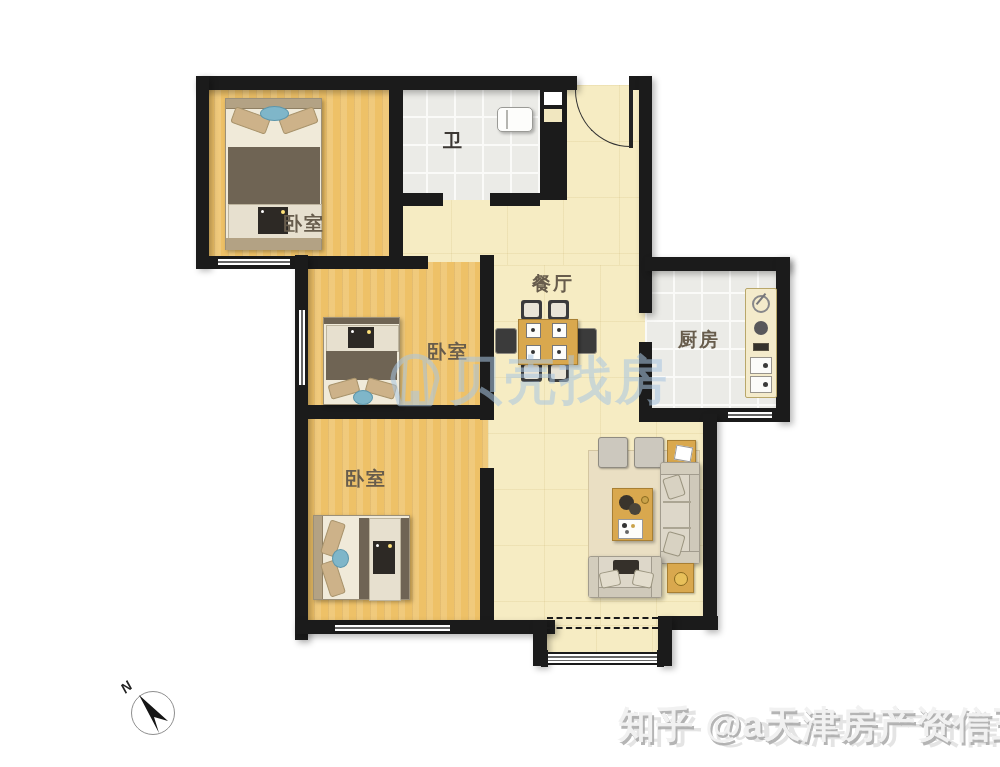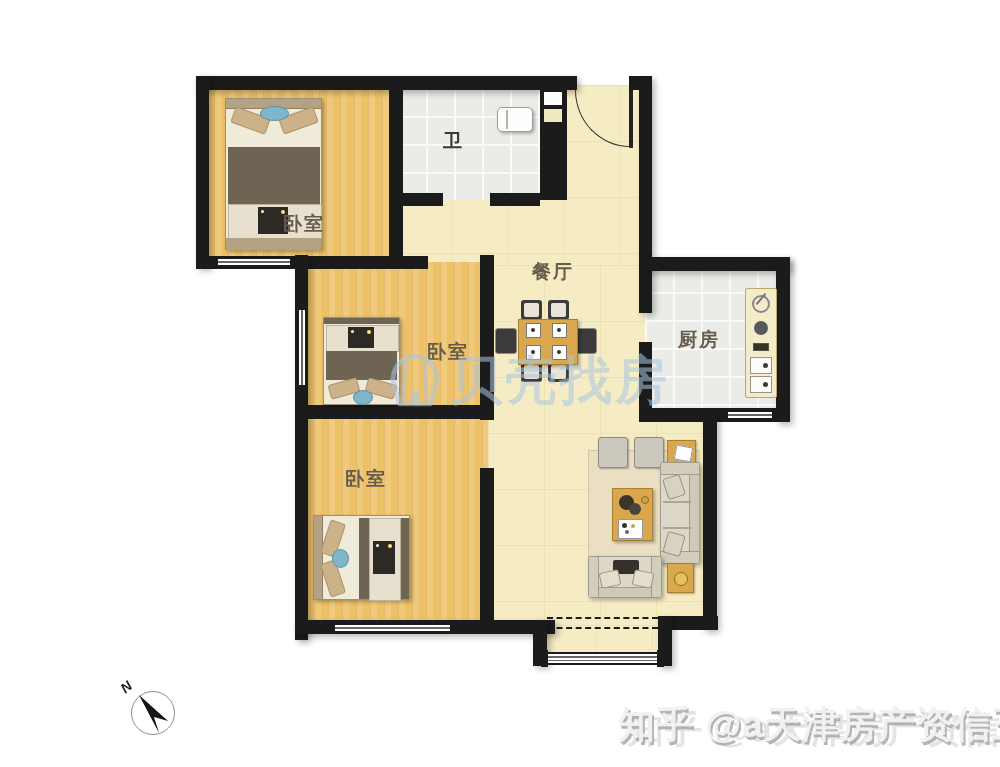--- a/index.html
+++ b/index.html
@@ -212,21 +212,21 @@
     <div style="position:absolute;left:24px;top:3px;width:26px;height:14px;background:#35302a;border-radius:2px;"></div>
     <div class="pillow" style="left:11px;top:14px;width:18px;height:14px;background:#e3ddcd;border-color:#9a947f;transform:rotate(-12deg);"></div>
     <div class="pillow" style="left:44px;top:14px;width:18px;height:14px;background:#e3ddcd;border-color:#9a947f;transform:rotate(12deg);"></div>
   </div>
   <div class="furn wooditem" style="left:667px;top:563px;width:27px;height:30px;box-shadow:1px 1px 2px rgba(0,0,0,0.3);">
     <div style="position:absolute;left:6px;top:8px;width:14px;height:14px;border-radius:50%;background:#e8c05a;border:1.5px solid #8a6a1f;box-sizing:border-box;"></div>
   </div>
 
   <div class="room-label" style="left:283px;top:211px;">卧室</div>
   <div class="room-label" style="left:443px;top:128px;color:#3c3834;">卫</div>
-  <div class="room-label" style="left:532px;top:259px;">餐厅</div>
+  <div class="room-label" style="left:532px;top:271px;">餐厅</div>
   <div class="room-label" style="left:427px;top:339px;">卧室</div>
   <div class="room-label" style="left:678px;top:327px;">厨房</div>
   <div class="room-label" style="left:345px;top:466px;">卧室</div>
 
   <div class="wm-center">
     <svg width="54" height="58" viewBox="0 0 100 104" style="margin-right:8px;">
       <path d="M50 8 C72 8 89 27 91 49 L79 96 L21 96 L9 49 C11 27 28 8 50 8 Z" fill="none" stroke="#a9c6e2" stroke-width="9" stroke-linejoin="round"></path>
       <path d="M33 13 L28 93" fill="none" stroke="#a9c6e2" stroke-width="7"></path>
       <path d="M67 13 L72 93" fill="none" stroke="#a9c6e2" stroke-width="7"></path>
       <rect x="42" y="72" width="16" height="24" fill="#a9c6e2"></rect>

